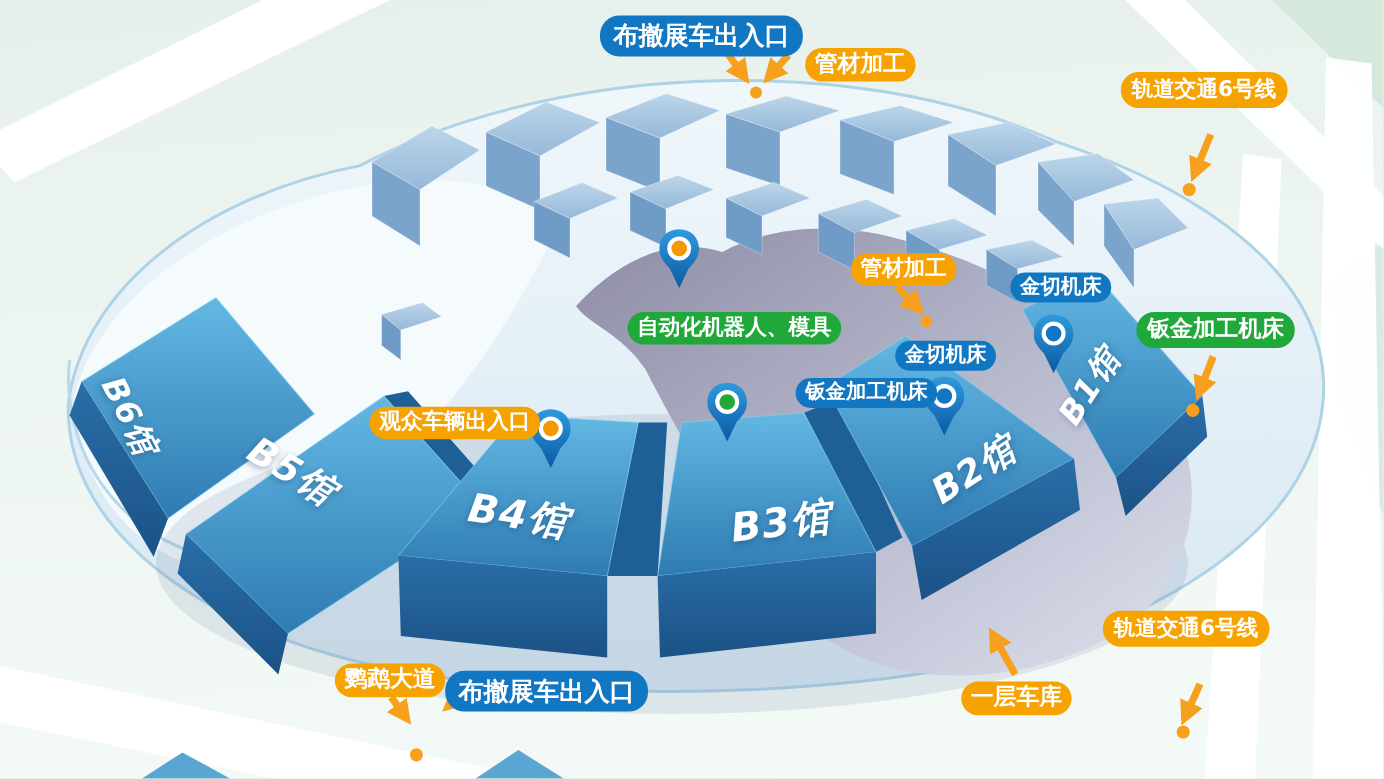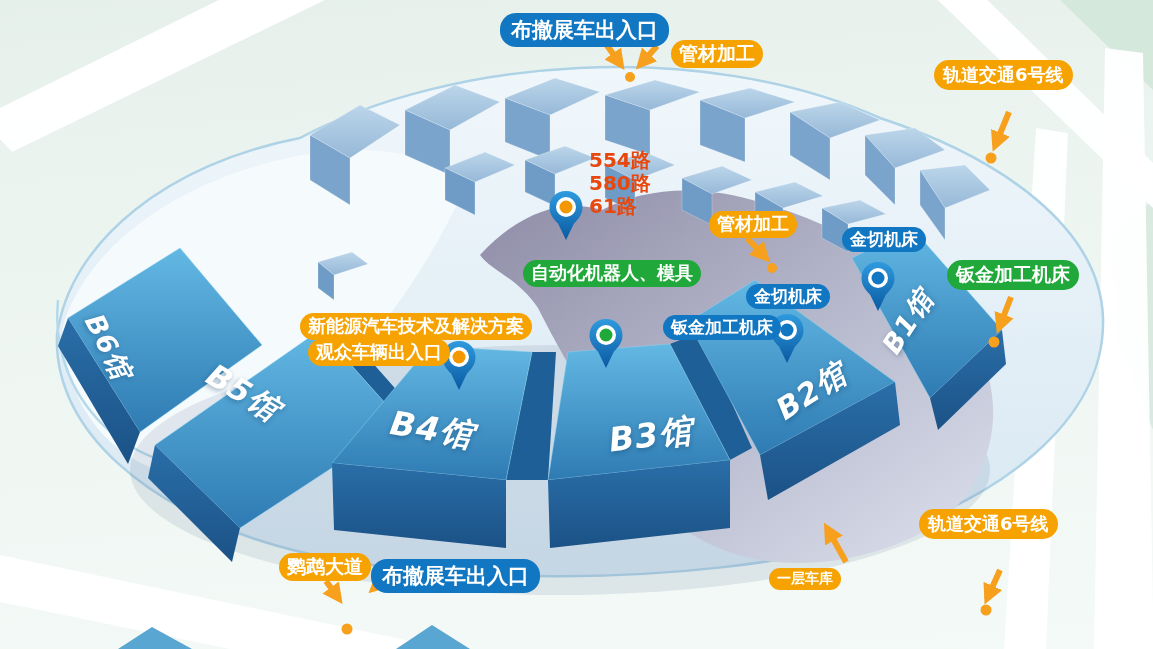--- a/index.html
+++ b/index.html
@@ -207,35 +207,29 @@
   <div class="hall-name" style="left:432px;top:430px;--r:9deg;font-size:33px">B4馆</div>
   <div class="hall-name" style="left:243px;top:393px;--r:31deg;font-size:31px">B5馆</div>
   <div class="hall-name" style="left:108px;top:347px;--r:63deg;font-size:27px">B6馆</div>
 
   <div class="lbl blue big" style="left:500px;top:13px">布撤展车出入口</div>
   <div class="lbl orange" style="left:671px;top:40px;font-size:19px">管材加工</div>
   <div class="lbl orange two-line" style="left:934px;top:60px">
     <span>轨道交通6号线</span>
   </div>
 
-  <div class="bus-routes">
-    <div>554路</div>
-    <div>580路</div>
-    <div>61路</div>
-  </div>
 
   <div class="lbl orange" style="left:709px;top:211px">管材加工</div>
   <div class="lbl blue sm" style="left:842px;top:227px">金切机床</div>
   <div class="lbl green" style="left:947px;top:260px;font-size:19px;padding:3px 9px">钣金加工机床</div>
   <div class="lbl green" style="left:523px;top:260px">自动化机器人、模具</div>
   <div class="lbl blue sm" style="left:746px;top:284px">金切机床</div>
-  <div class="lbl orange" style="left:300px;top:313px">新能源汽车技术及解决方案</div>
   <div class="lbl blue sm" style="left:663px;top:315px">钣金加工机床</div>
   <div class="lbl orange" style="left:308px;top:339px">观众车辆出入口</div>
 
   <div class="lbl orange" style="left:279px;top:553px;font-size:19px">鹦鹉大道</div>
   <div class="lbl blue big" style="left:371px;top:559px">布撤展车出入口</div>
-  <div class="lbl orange" style="left:769px;top:568px;font-size:14px">一层车库</div>
+  <div class="lbl orange" style="left:801px;top:568px;font-size:19px">一层车库</div>
   <div class="lbl orange two-line" style="left:919px;top:509px">
     <span>轨道交通6号线</span>
   </div>
 
 </div>
 
 </body></html>

